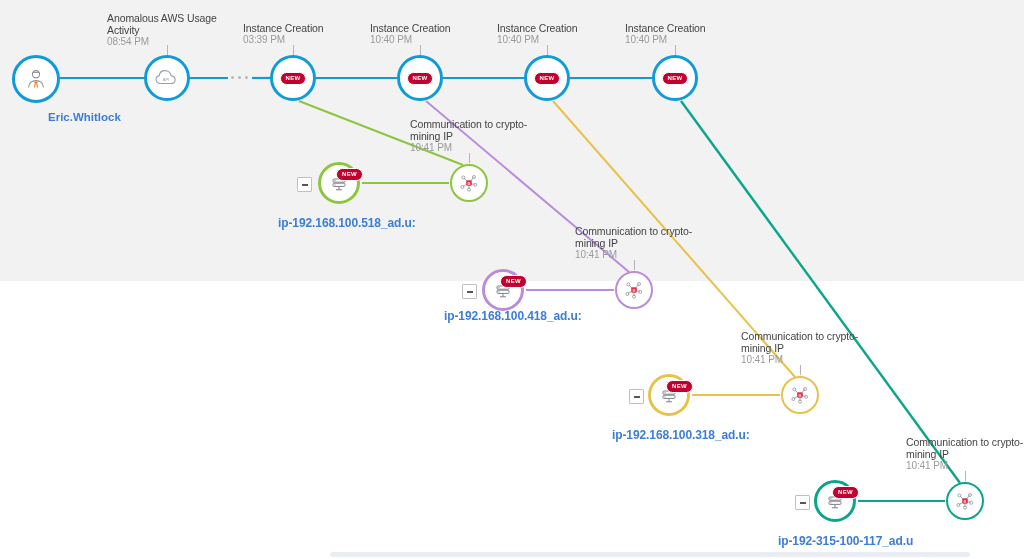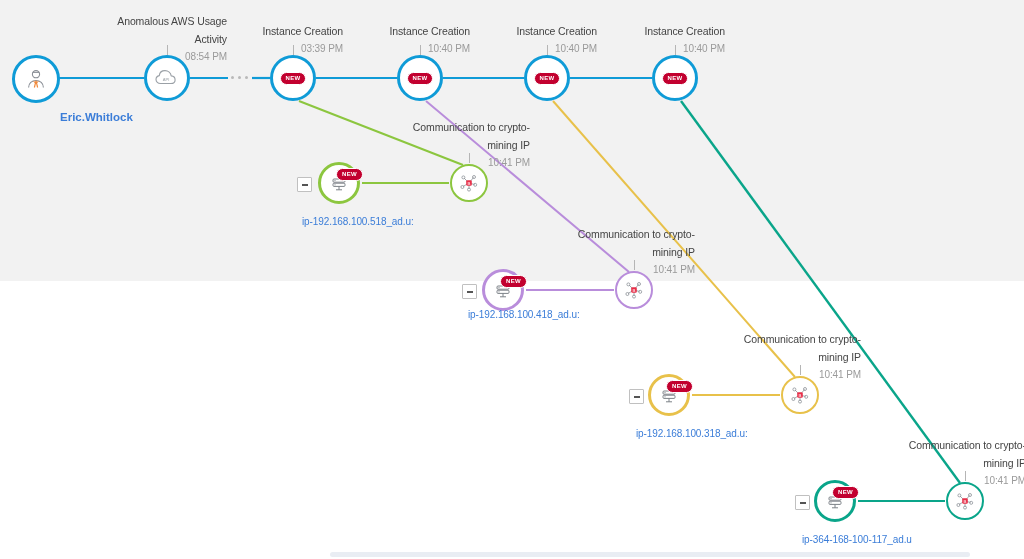--- a/index.html
+++ b/index.html
@@ -26,38 +26,37 @@
     background:#ffffff;
     box-sizing:border-box;
     display:flex;align-items:center;justify-content:center;
   }
   .node-lg{width:46px;height:46px;border-width:3px;border-style:solid;}
   .node-md{width:42px;height:42px;border-width:3px;border-style:solid;}
   .node-sm{width:38px;height:38px;border-width:2.5px;border-style:solid;}
 
   .label{
     position:absolute;
-    text-align:right;
+    text-align:left;
     color:#444;
     font-size:10.5px;
-    line-height:18px;
+    line-height:12px;
     letter-spacing:-0.1px;
     pointer-events:none;
   }
   .label .tm{color:#9a9a9a;font-size:10px;display:block;}
   .stem{position:absolute;width:1px;background:#b5b5b5;}
 
   .ip-label{
     position:absolute;
     color:#3b7dd8;
-    font-size:10px;
-    font-weight:400;
+    font-size:12px;
+    font-weight:700;
     letter-spacing:-0.1px;
     white-space:nowrap;
-    margin-left:24px;
   }
   .user-label{
     position:absolute;
     color:#3b7dd8;
     font-size:11.5px;
     font-weight:700;
     white-space:nowrap;
   }
   .collapse-btn{
     position:absolute;
@@ -127,21 +126,21 @@
   <span>
     <svg class="ic" width="24" height="24" viewBox="0 0 24 24">
       <circle cx="12" cy="7.2" r="3.6" fill="none" stroke="#8a8f96" stroke-width="1.1"></circle>
       <path d="M4.6 20.5c0-4.4 3.3-7 7.4-7s7.4 2.6 7.4 7" fill="none" stroke="#8a8f96" stroke-width="1.1"></path>
       <path d="M12 13.6 L10.4 20.5 M12 13.6 L13.6 20.5" stroke="#f08a3c" stroke-width="1.2" fill="none"></path>
       <path d="M9.6 14 L12 17 L14.4 14" fill="none" stroke="#f08a3c" stroke-width="1"></path>
       <path d="M8.8 5.4h6.4" stroke="#8a8f96" stroke-width="1"></path>
     </svg>
   </span>
 </div>
-<div class="user-label" style="left:20px;top:111px;padding-left:40px;">Eric.Whitlock</div>
+<div class="user-label" style="left:8px;top:111px;padding-left:40px;">Eric.Whitlock</div>
 
 <div class="label" style="left:107px;top:12px;width:120px;">
   <span>Anomalous AWS Usage Activity</span>
   <span class="tm">08:54 PM</span>
 </div>
 <div class="stem" style="left:167px;top:45px;height:10px;"></div>
 <div class="node node-lg" style="left:144px;top:55px;border-color:#0f9bd7;">
   <span>
     <svg class="ic" width="26" height="20" viewBox="0 0 26 20">
       <path d="M6.5 15.5c-2.6 0-4.5-1.7-4.5-4 0-2 1.4-3.5 3.3-3.9C5.6 4.7 8 2.6 11 2.6c3.2 0 5.8 2.3 6.2 5.3 2.2.2 3.9 1.9 3.9 4 0 2.1-1.8 3.6-4.2 3.6z" fill="none" stroke="#9aa0a6" stroke-width="1.1" stroke-linejoin="round"></path>
@@ -329,21 +328,21 @@
     <svg class="ic" width="22" height="22" viewBox="0 0 22 22">
       <rect x="5" y="7" width="12" height="3.2" rx="1" fill="none" stroke="#7d8288" stroke-width="1"></rect>
       <rect x="5" y="11.2" width="12" height="3.2" rx="1" fill="none" stroke="#7d8288" stroke-width="1"></rect>
       <path d="M11 14.4v3.4 M8 17.8h6" stroke="#7d8288" stroke-width="1"></path>
       <circle cx="7" cy="8.6" r="0.6" fill="#7d8288"></circle>
       <circle cx="7" cy="12.8" r="0.6" fill="#7d8288"></circle>
     </svg>
   </span>
   <span class="new-badge" style="left:15px;top:3px;">NEW</span>
 </div>
-<div class="ip-label" style="left:778px;top:534px;">ip-364-168-100-117_ad.u</div>
+<div class="ip-label" style="left:778px;top:534px;">ip-192-315-100-117_ad.u</div>
 
 <div class="label" style="left:906px;top:436px;width:120px;">
   <span>Communication to crypto-mining IP</span>
   <span class="tm">10:41 PM</span>
 </div>
 <div class="stem" style="left:965px;top:471px;height:10px;"></div>
 <div class="node node-sm" style="left:946px;top:482px;border-color:#0aa58a;">
   <span>
     <svg class="ic" width="22" height="22" viewBox="0 0 22 22">
       <g stroke="#8d9298" stroke-width="0.8" fill="none">

